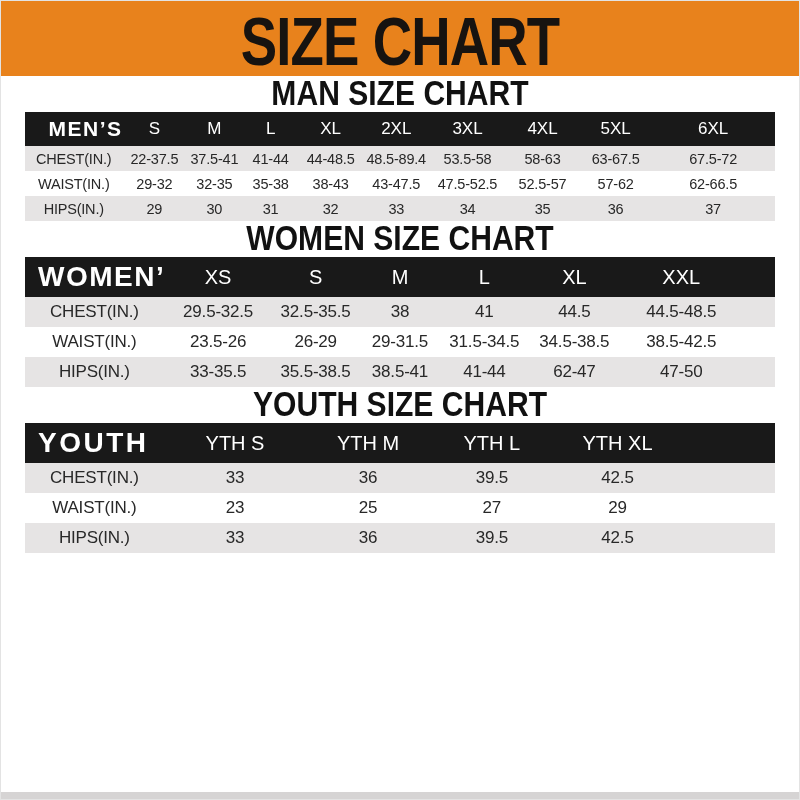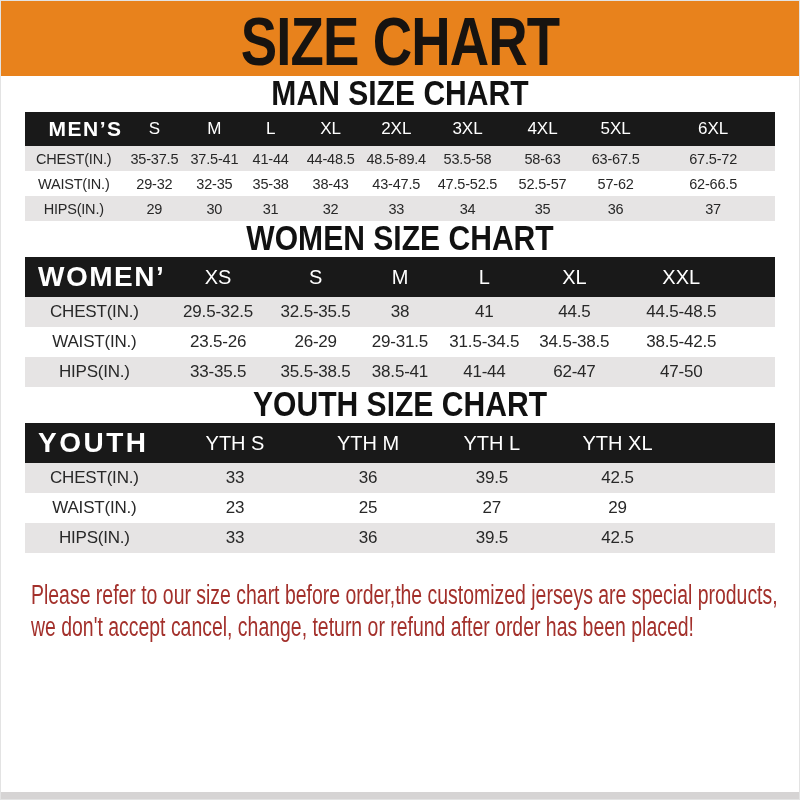--- a/index.html
+++ b/index.html
@@ -141,21 +141,21 @@
           <th>2XL</th>
           <th>3XL</th>
           <th>4XL</th>
           <th>5XL</th>
           <th>6XL</th>
         </tr>
       </thead>
       <tbody>
         <tr>
           <td>CHEST(IN.)</td>
-          <td>35-37.5</td>
+          <td>22-37.5</td>
           <td>37.5-41</td>
           <td>41-44</td>
           <td>44-48.5</td>
           <td>48.5-89.4</td>
           <td>53.5-58</td>
           <td>58-63</td>
           <td>63-67.5</td>
           <td>67.5-72</td>
         </tr>
         <tr>
@@ -289,19 +289,15 @@
           <td>33</td>
           <td>36</td>
           <td>39.5</td>
           <td>42.5</td>
           <td></td>
         </tr>
       </tbody>
     </table>
   </section>
 
-  <footer class="footer">
-    <p>Please refer to our size chart before order,the customized jerseys are special products,</p>
-    <p>we don't accept cancel, change, teturn or refund after order has been placed!</p>
-  </footer>
 
   <div class="bottom-strip"></div>
 </div>
 
 </body></html>

